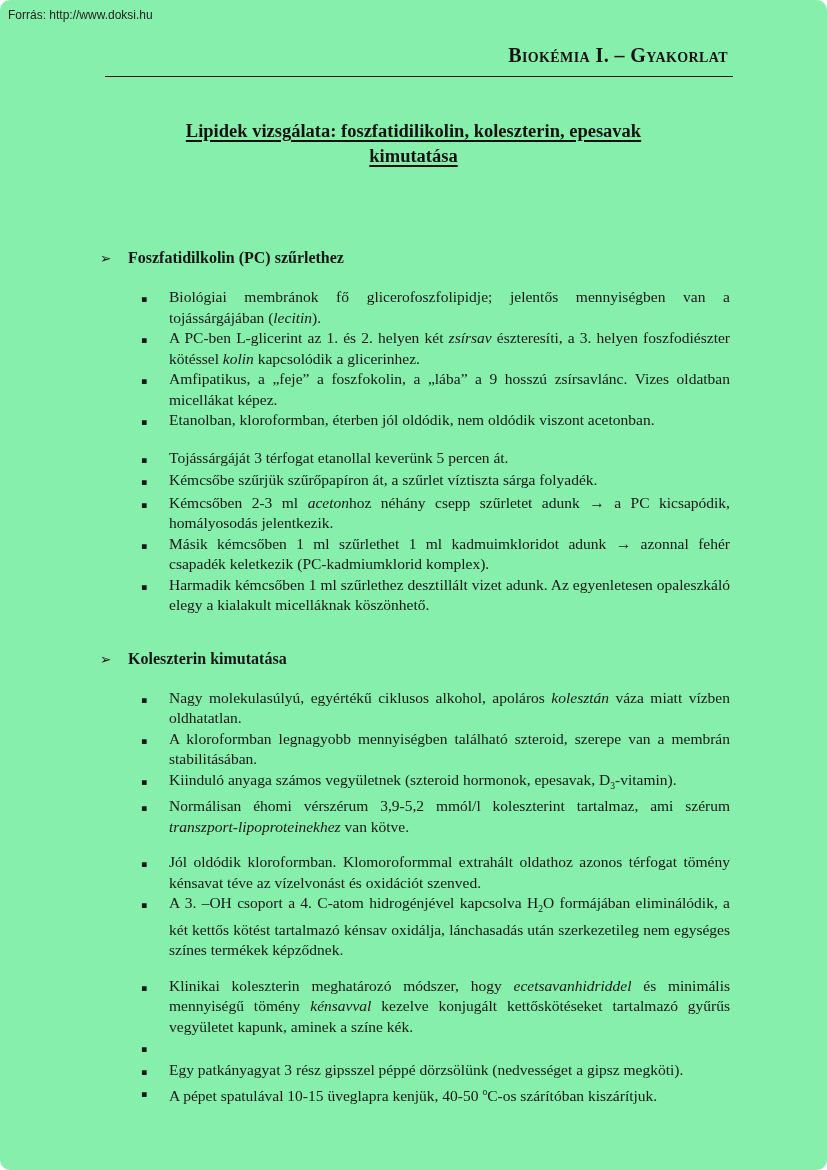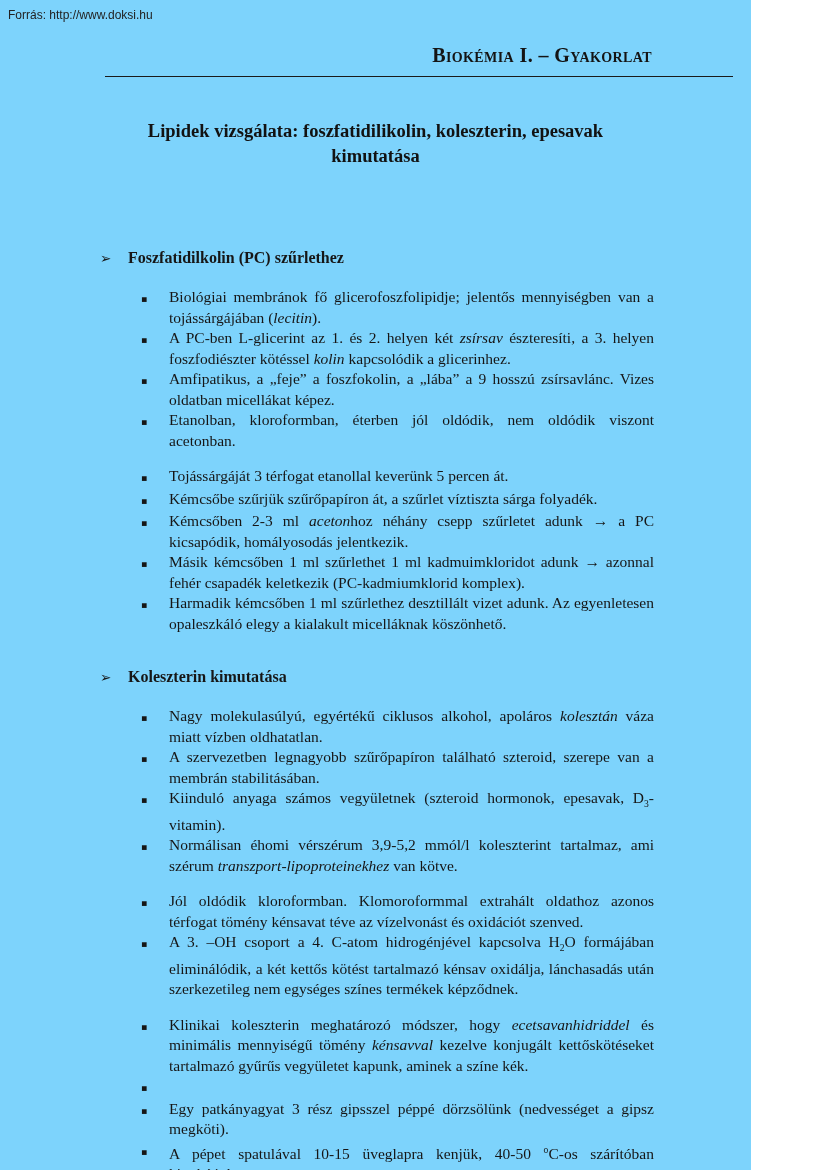--- a/index.html
+++ b/index.html
@@ -1,23 +1,24 @@
 <!DOCTYPE html>
 <html lang="hu"><head>
 <meta charset="utf-8">
 <style>
   html, body { margin: 0; padding: 0; background: #ffffff; }
   .page {
     position: relative;
-    width: 751px;
+    width: 827px;
     height: 1170px;
-    background: #7dd3fc;
+    background: #86efac;
     color: #161616;
     font-family: "Liberation Serif", serif;
     overflow: hidden;
+    border-radius: 10px;
   }
   .source-note {
     font-family: "Liberation Sans", sans-serif;
     font-size: 12px;
     color: #222222;
     padding: 8px 0 0 8px;
   }
   .course-header {
     margin-top: 22px;
     padding-right: 99px;
@@ -36,20 +37,21 @@
   }
   .doc-title {
     margin: 42px 0 0 0;
     text-align: center;
     font-size: 18.5px;
     font-weight: bold;
     line-height: 25px;
     color: #121212;
   }
   .doc-title .t-line {
+    text-decoration: underline;
     text-decoration-thickness: 1.6px;
     text-underline-offset: 3px;
   }
   .content {
     margin: 78px 97px 0 100px;
     font-size: 15.5px;
     line-height: 20.5px;
   }
   .doc-section + .doc-section { margin-top: 32px; }
   .section-heading {
@@ -162,21 +164,21 @@
     </div>
     <div class="bullet-groups">
           <div class="bullet-group">
   <div class="bullet-item">
     <span class="bullet-marker">▪</span>
     <span class="bullet-text">Nagy molekulasúlyú, egyértékű ciklusos alkohol, apoláros <i>kolesztán</i> váza miatt vízben oldhatatlan.</span>
   </div>
 
   <div class="bullet-item">
     <span class="bullet-marker">▪</span>
-    <span class="bullet-text">A szervezetben legnagyobb szűrőpapíron található szteroid, szerepe van a membrán stabilitásában.</span>
+    <span class="bullet-text">A kloroformban legnagyobb mennyiségben található szteroid, szerepe van a membrán stabilitásában.</span>
   </div>
 
   <div class="bullet-item">
     <span class="bullet-marker">▪</span>
     <span class="bullet-text">Kiinduló anyaga számos vegyületnek (szteroid hormonok, epesavak, D<sub>3</sub>-vitamin).</span>
   </div>
 
   <div class="bullet-item">
     <span class="bullet-marker">▪</span>
     <span class="bullet-text">Normálisan éhomi vérszérum 3,9-5,2 mmól/l koleszterint tartalmaz, ami szérum <i>transzport-lipoproteinekhez</i> van kötve.</span>

